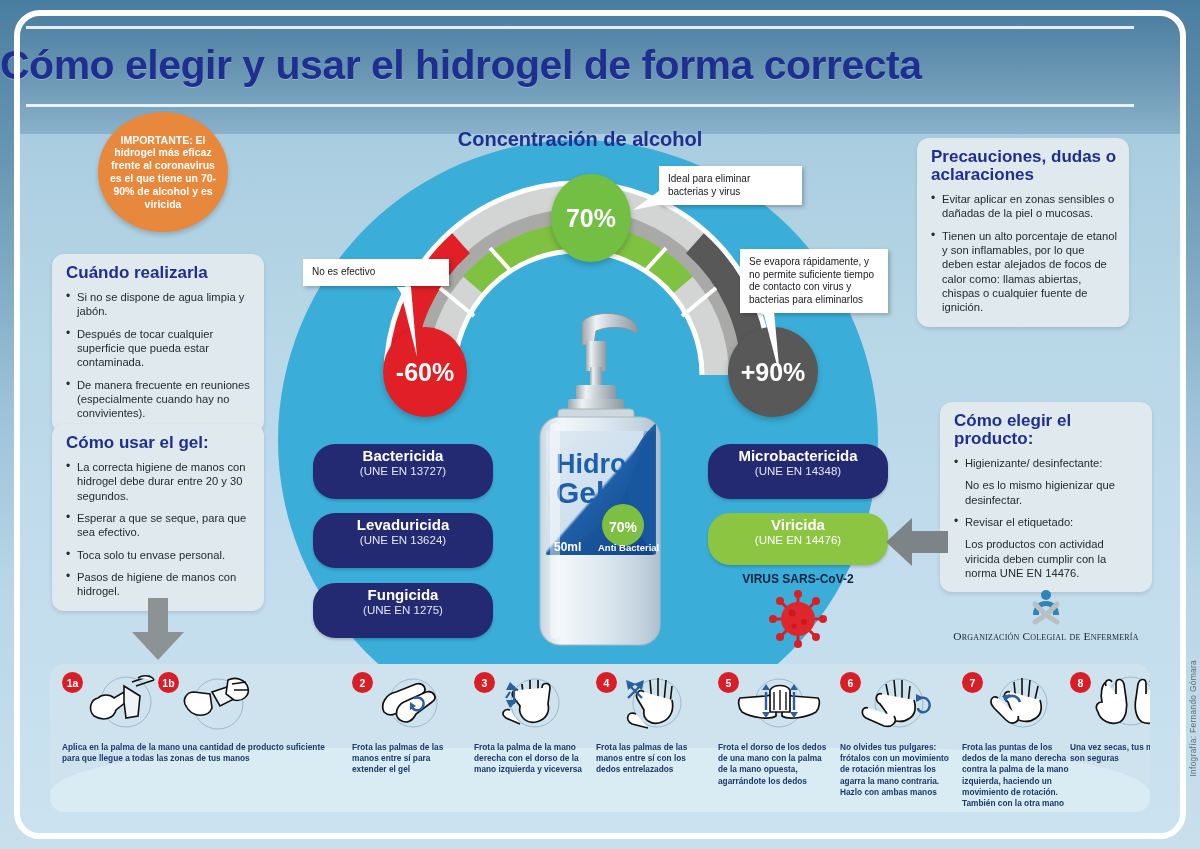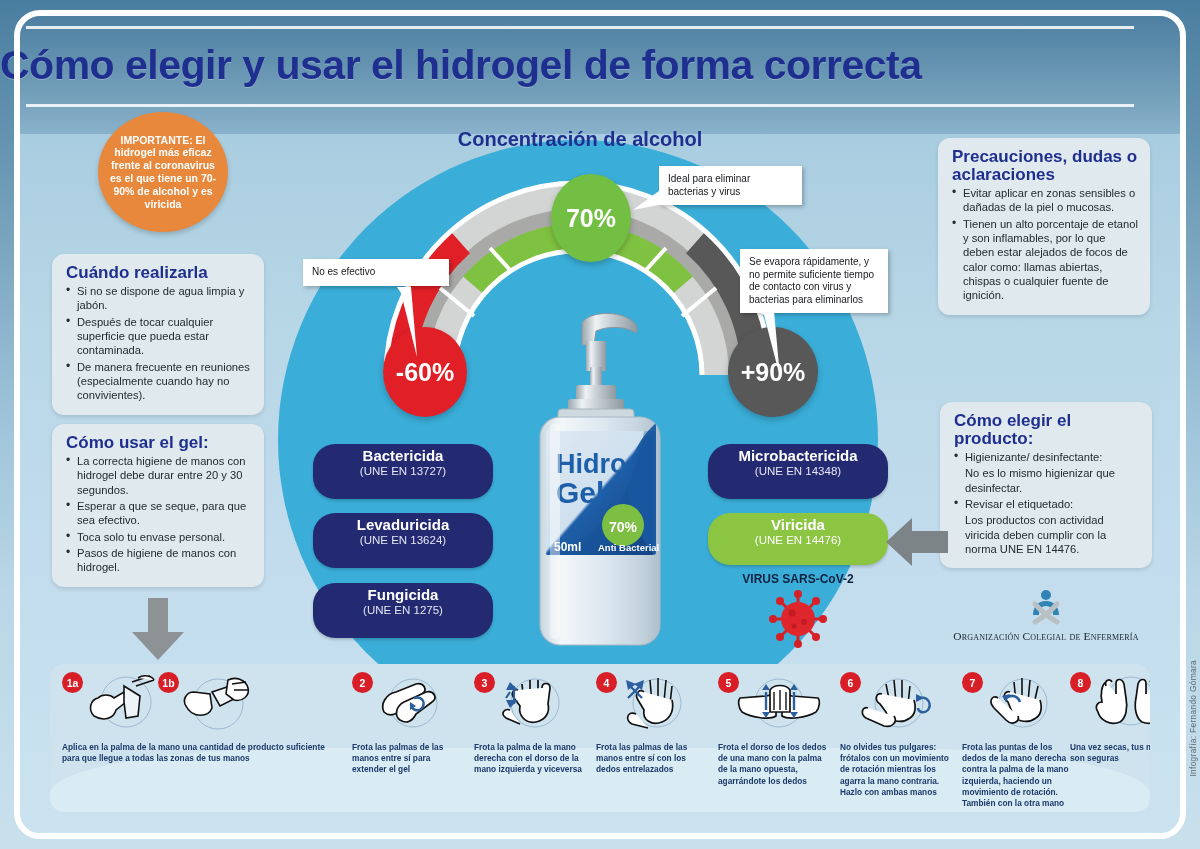--- a/index.html
+++ b/index.html
@@ -70,31 +70,31 @@
   
   .card {
     position:absolute; background:#dfe9ee; border-radius:12px;
     box-shadow:0 2px 4px rgba(0,0,0,.12);
     padding:10px 12px 12px 14px; z-index:12;
   }
   .card h3 { color:#1f2f8f; font-size:17px; font-weight:bold; line-height:1.06; margin-bottom:2px; }
   .card ul { list-style:none; }
   .card li {
     font-size:11.2px; color:#232a33; line-height:1.28;
-    padding-left:11px; position:relative; margin-top:2px;
+    padding-left:11px; position:relative; margin-top:8px;
   }
   .card li:before {
     content:"•"; position:absolute; left:0; top:-1px; font-size:12px; color:#232a33;
   }
   .card li.nobullet { padding-left:11px; }
   .card li.nobullet:before { content:""; }
 
   #card-cuando { left:52px; top:254px; width:212px; }
   #card-comousar { left:52px; top:424px; width:212px; }
-  #card-precauciones { left:938px; top:138px; width:212px; }
+  #card-precauciones { left:917px; top:138px; width:212px; }
   #card-elegir { left:940px; top:402px; width:212px; }
 
   
   .gauge-title {
     position:absolute; top:128px; left:430px; width:300px; text-align:center;
     font-size:20px; font-weight:bold; color:#1f2f8f; z-index:10;
   }
   .gauge-wrap { position:absolute; left:378px; top:170px; width:400px; height:210px; z-index:6; }
 
   

